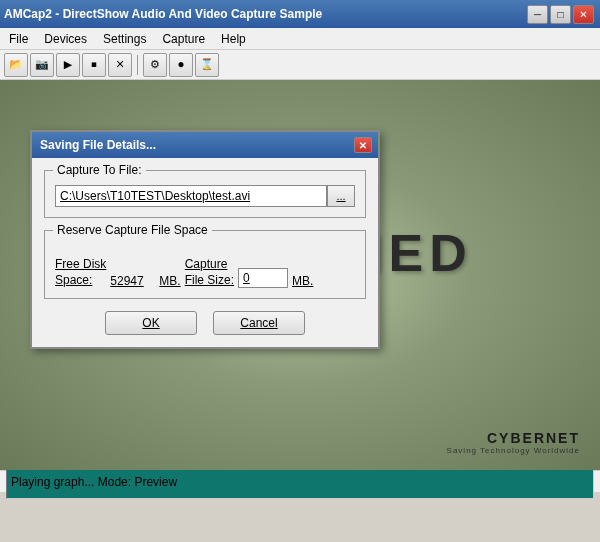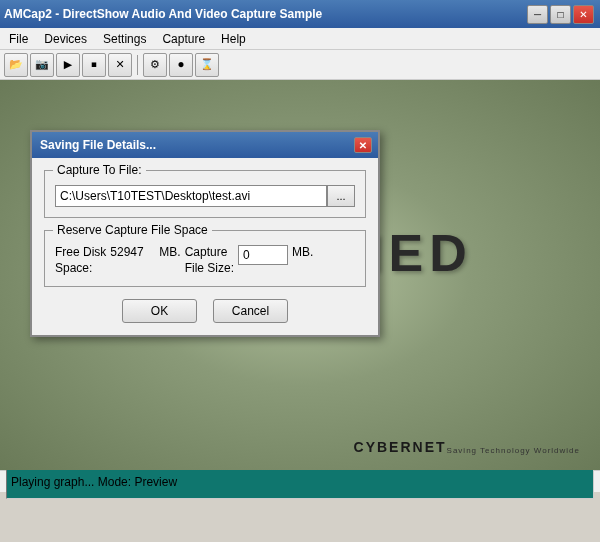--- a/index.html
+++ b/index.html
@@ -131,20 +131,21 @@
       font-weight: bold;
       color: #2a2a2a;
       letter-spacing: 8px;
       font-family: Arial, sans-serif;
     }
     .cybernet-logo {
       position: absolute;
       bottom: 15px;
       right: 20px;
       display: flex;
+      flex-direction: column;
       align-items: flex-end;
     }
     .cybernet-logo-text {
       font-size: 14px;
       font-weight: bold;
       color: #1a1a1a;
       letter-spacing: 2px;
     }
     .cybernet-logo-sub {
       font-size: 8px;
@@ -191,20 +192,21 @@
       font-weight: bold;
     }
     .dialog-body {
       padding: 12px;
     }
     .group-box {
       border: 1px solid #999;
       padding: 10px 10px 10px 10px;
       margin-bottom: 12px;
       position: relative;
+      text-decoration: underline;
     }
     .group-box-label {
       position: absolute;
       top: -8px;
       left: 8px;
       background: #f0f0f0;
       padding: 0 4px;
       font-size: 12px;
       color: #000;
     }
@@ -228,23 +230,23 @@
       background: linear-gradient(to bottom, #f5f5f5, #ddd);
       border: 1px solid #888;
       cursor: pointer;
       display: flex;
       align-items: center;
       justify-content: center;
       font-size: 11px;
     }
     .disk-space-row {
       display: flex;
-      align-items: flex-start;
+      align-items: flex-end;
       gap: 4px;
-      margin-top: 4px;
+      margin-top: 16px;
     }
     .disk-label {
       font-size: 12px;
       color: #000;
       line-height: 1.3;
     }
     .disk-value {
       font-size: 12px;
       color: #000;
       min-width: 45px;
@@ -262,28 +264,29 @@
       font-size: 12px;
       font-family: inherit;
     }
     .dialog-buttons {
       display: flex;
       justify-content: center;
       gap: 16px;
       margin-top: 4px;
     }
     .dialog-btn {
-      width: 75px;
+      width: 92px;
       height: 24px;
       background: linear-gradient(to bottom, #f5f5f5, #ddd);
       border: 1px solid #888;
       border-radius: 3px;
       cursor: pointer;
       font-size: 12px;
       font-family: inherit;
+      text-decoration: underline;
     }
 
     
     .status-bar {
       background: #f0f0f0;
       height: 22px;
       display: flex;
       align-items: center;
       padding: 0 6px;
       border-top: 1px solid #ccc;

